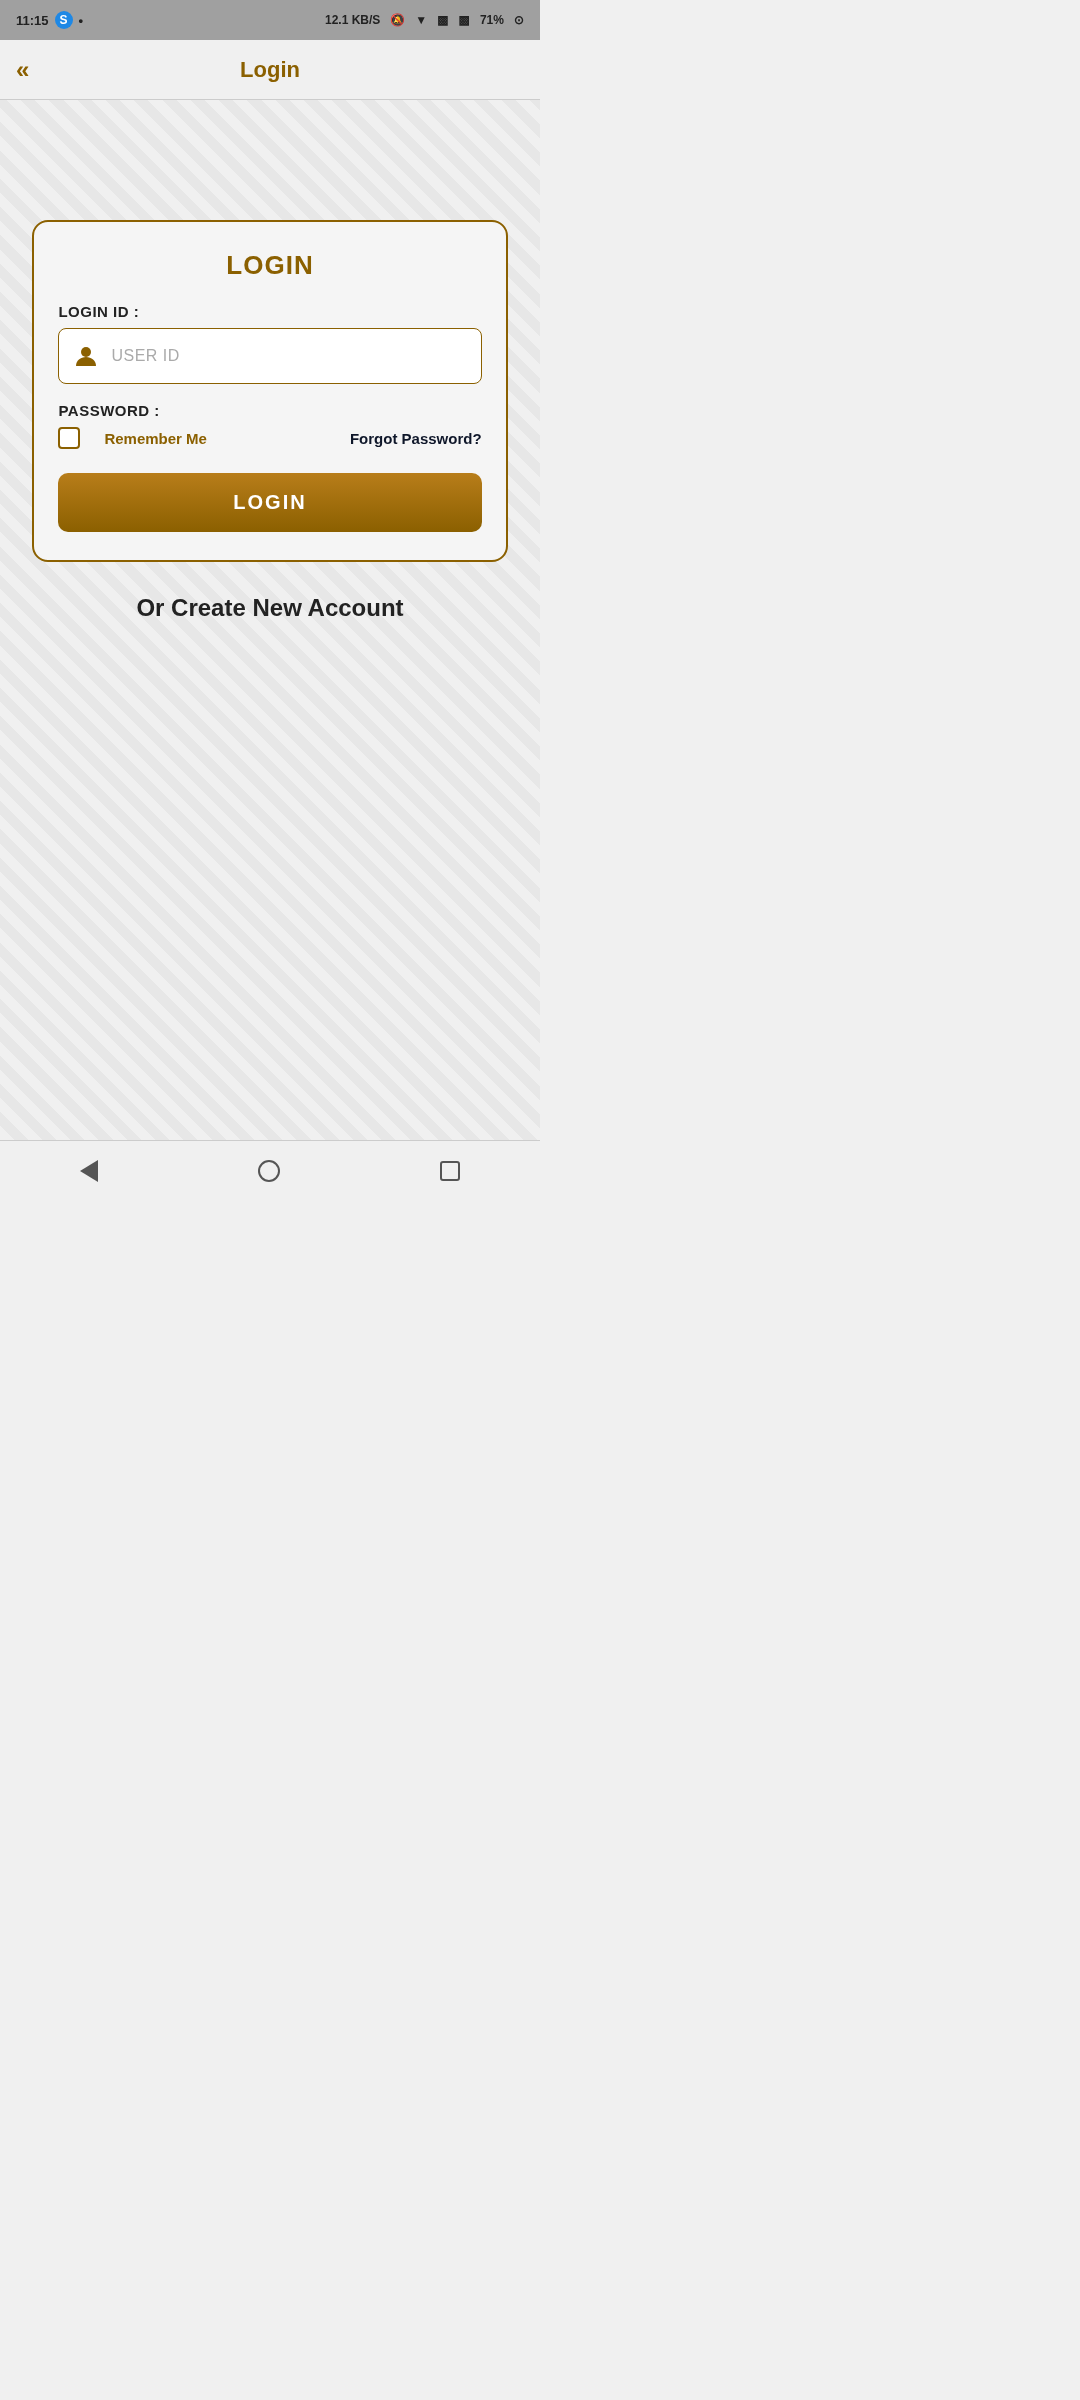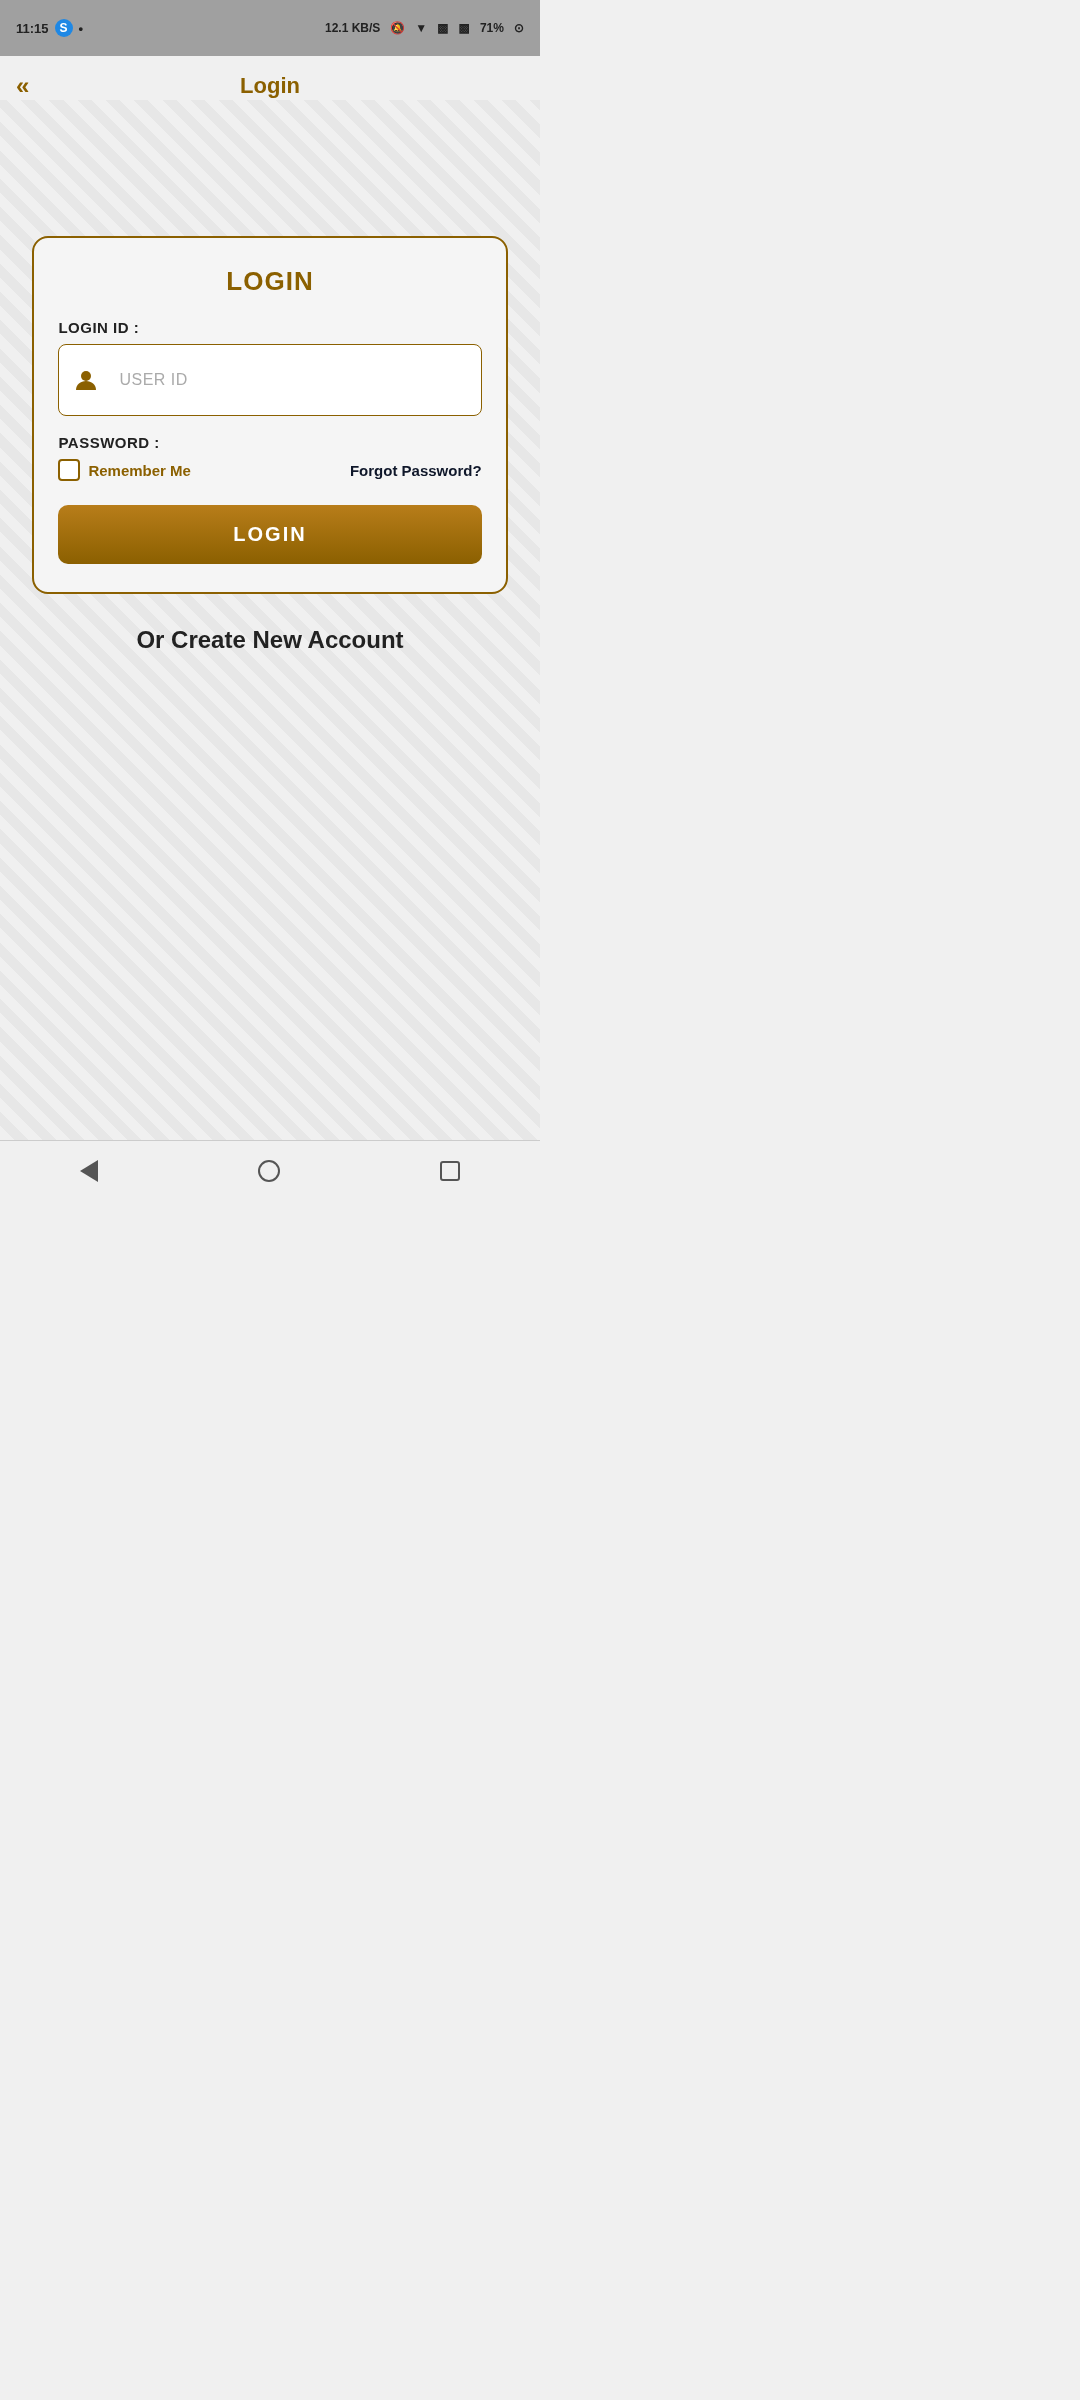--- a/index.html
+++ b/index.html
@@ -10,21 +10,21 @@
       height: 1200px;
       background: #f0f0f0;
       font-family: 'Arial', sans-serif;
       overflow: hidden;
       position: relative;
     }
 
     
     .status-bar {
       width: 100%;
-      height: 56px;
+      height: 40px;
       background: #a0a0a0;
       display: flex;
       align-items: center;
       justify-content: space-between;
       padding: 0 16px;
       font-size: 13px;
       color: #222;
       font-weight: 600;
     }
 
@@ -123,23 +123,23 @@
       margin-bottom: 8px;
       letter-spacing: 0.5px;
     }
 
     .input-wrapper {
       display: flex;
       align-items: center;
       background: white;
       border: 1.5px solid #8B6000;
       border-radius: 8px;
-      padding: 22px 14px;
+      padding: 14px 14px;
       margin-bottom: 18px;
-      gap: 20px;
+      gap: 12px;
     }
 
     .input-wrapper input {
       flex: 1;
       border: none;
       outline: none;
       background: transparent;
       font-size: 16px;
       color: #aaa;
       letter-spacing: 0.5px;
@@ -168,21 +168,21 @@
     .options-row {
       display: flex;
       align-items: center;
       justify-content: space-between;
       margin-bottom: 24px;
     }
 
     .remember-me {
       display: flex;
       align-items: center;
-      gap: 8px;
+      gap: 24px;
       cursor: pointer;
       justify-content: center;
     }
 
     .checkbox-box {
       width: 22px;
       height: 22px;
       border: 2px solid #8B6000;
       border-radius: 4px;
       background: white;

